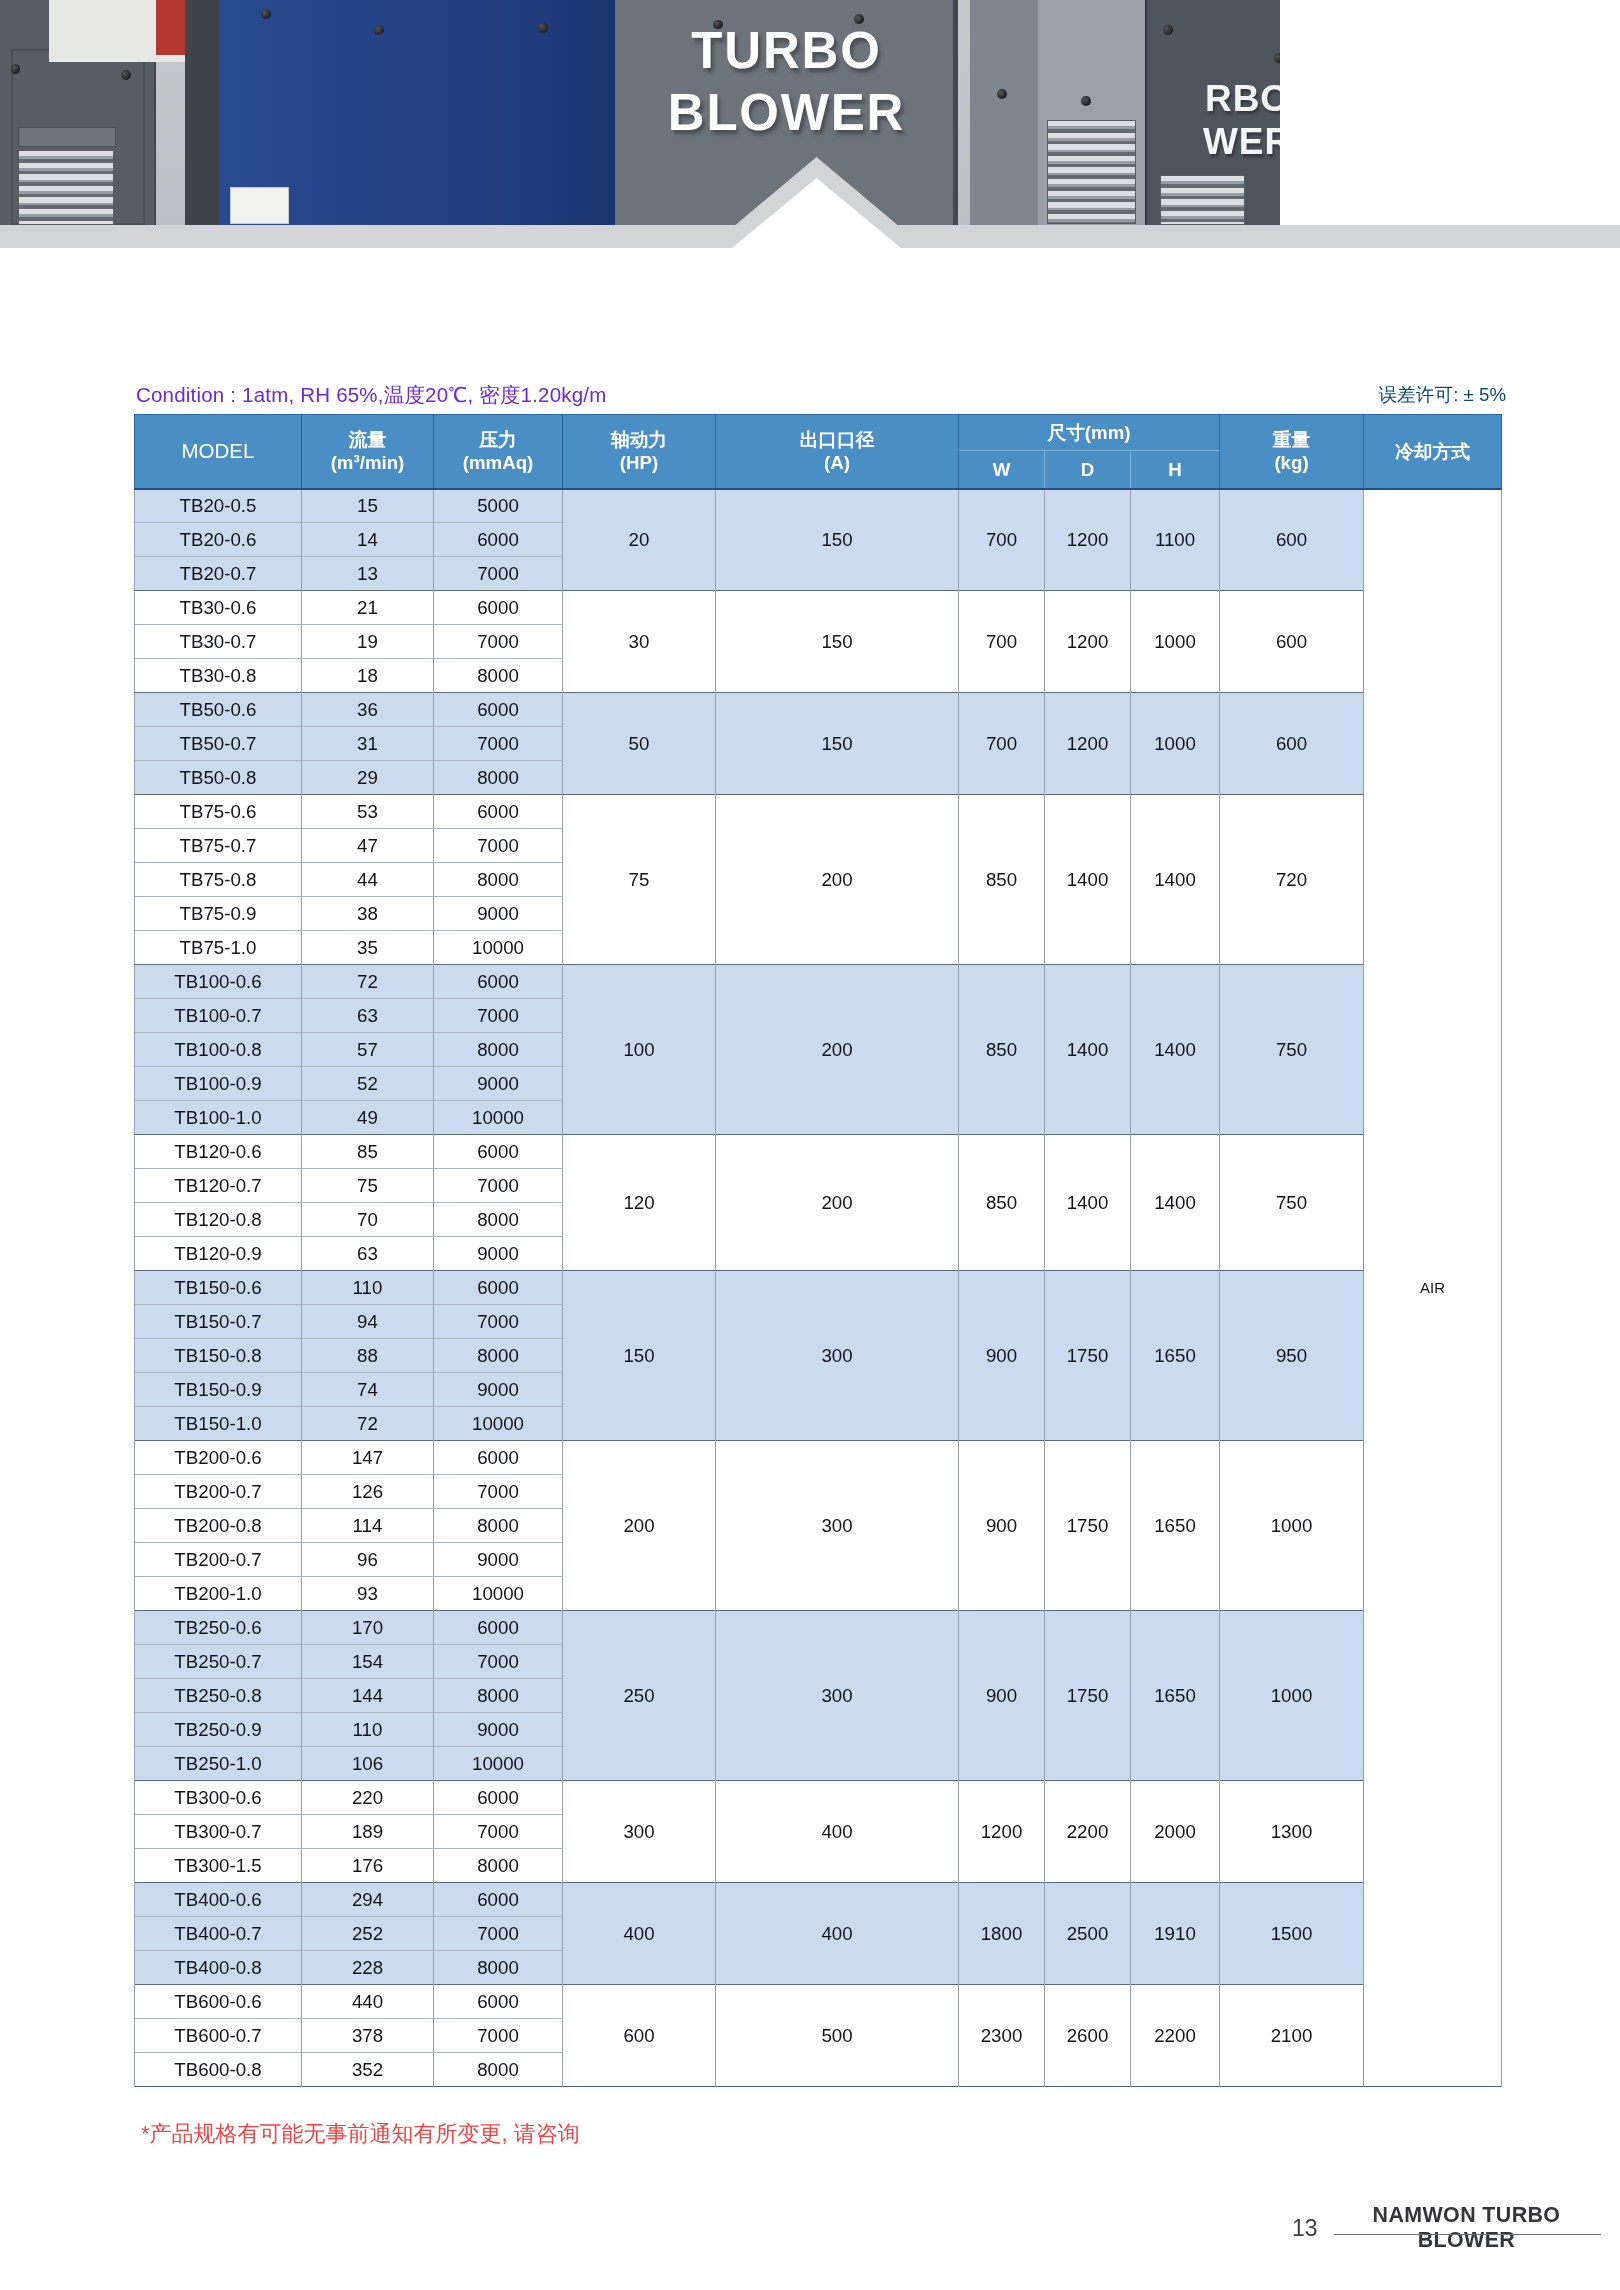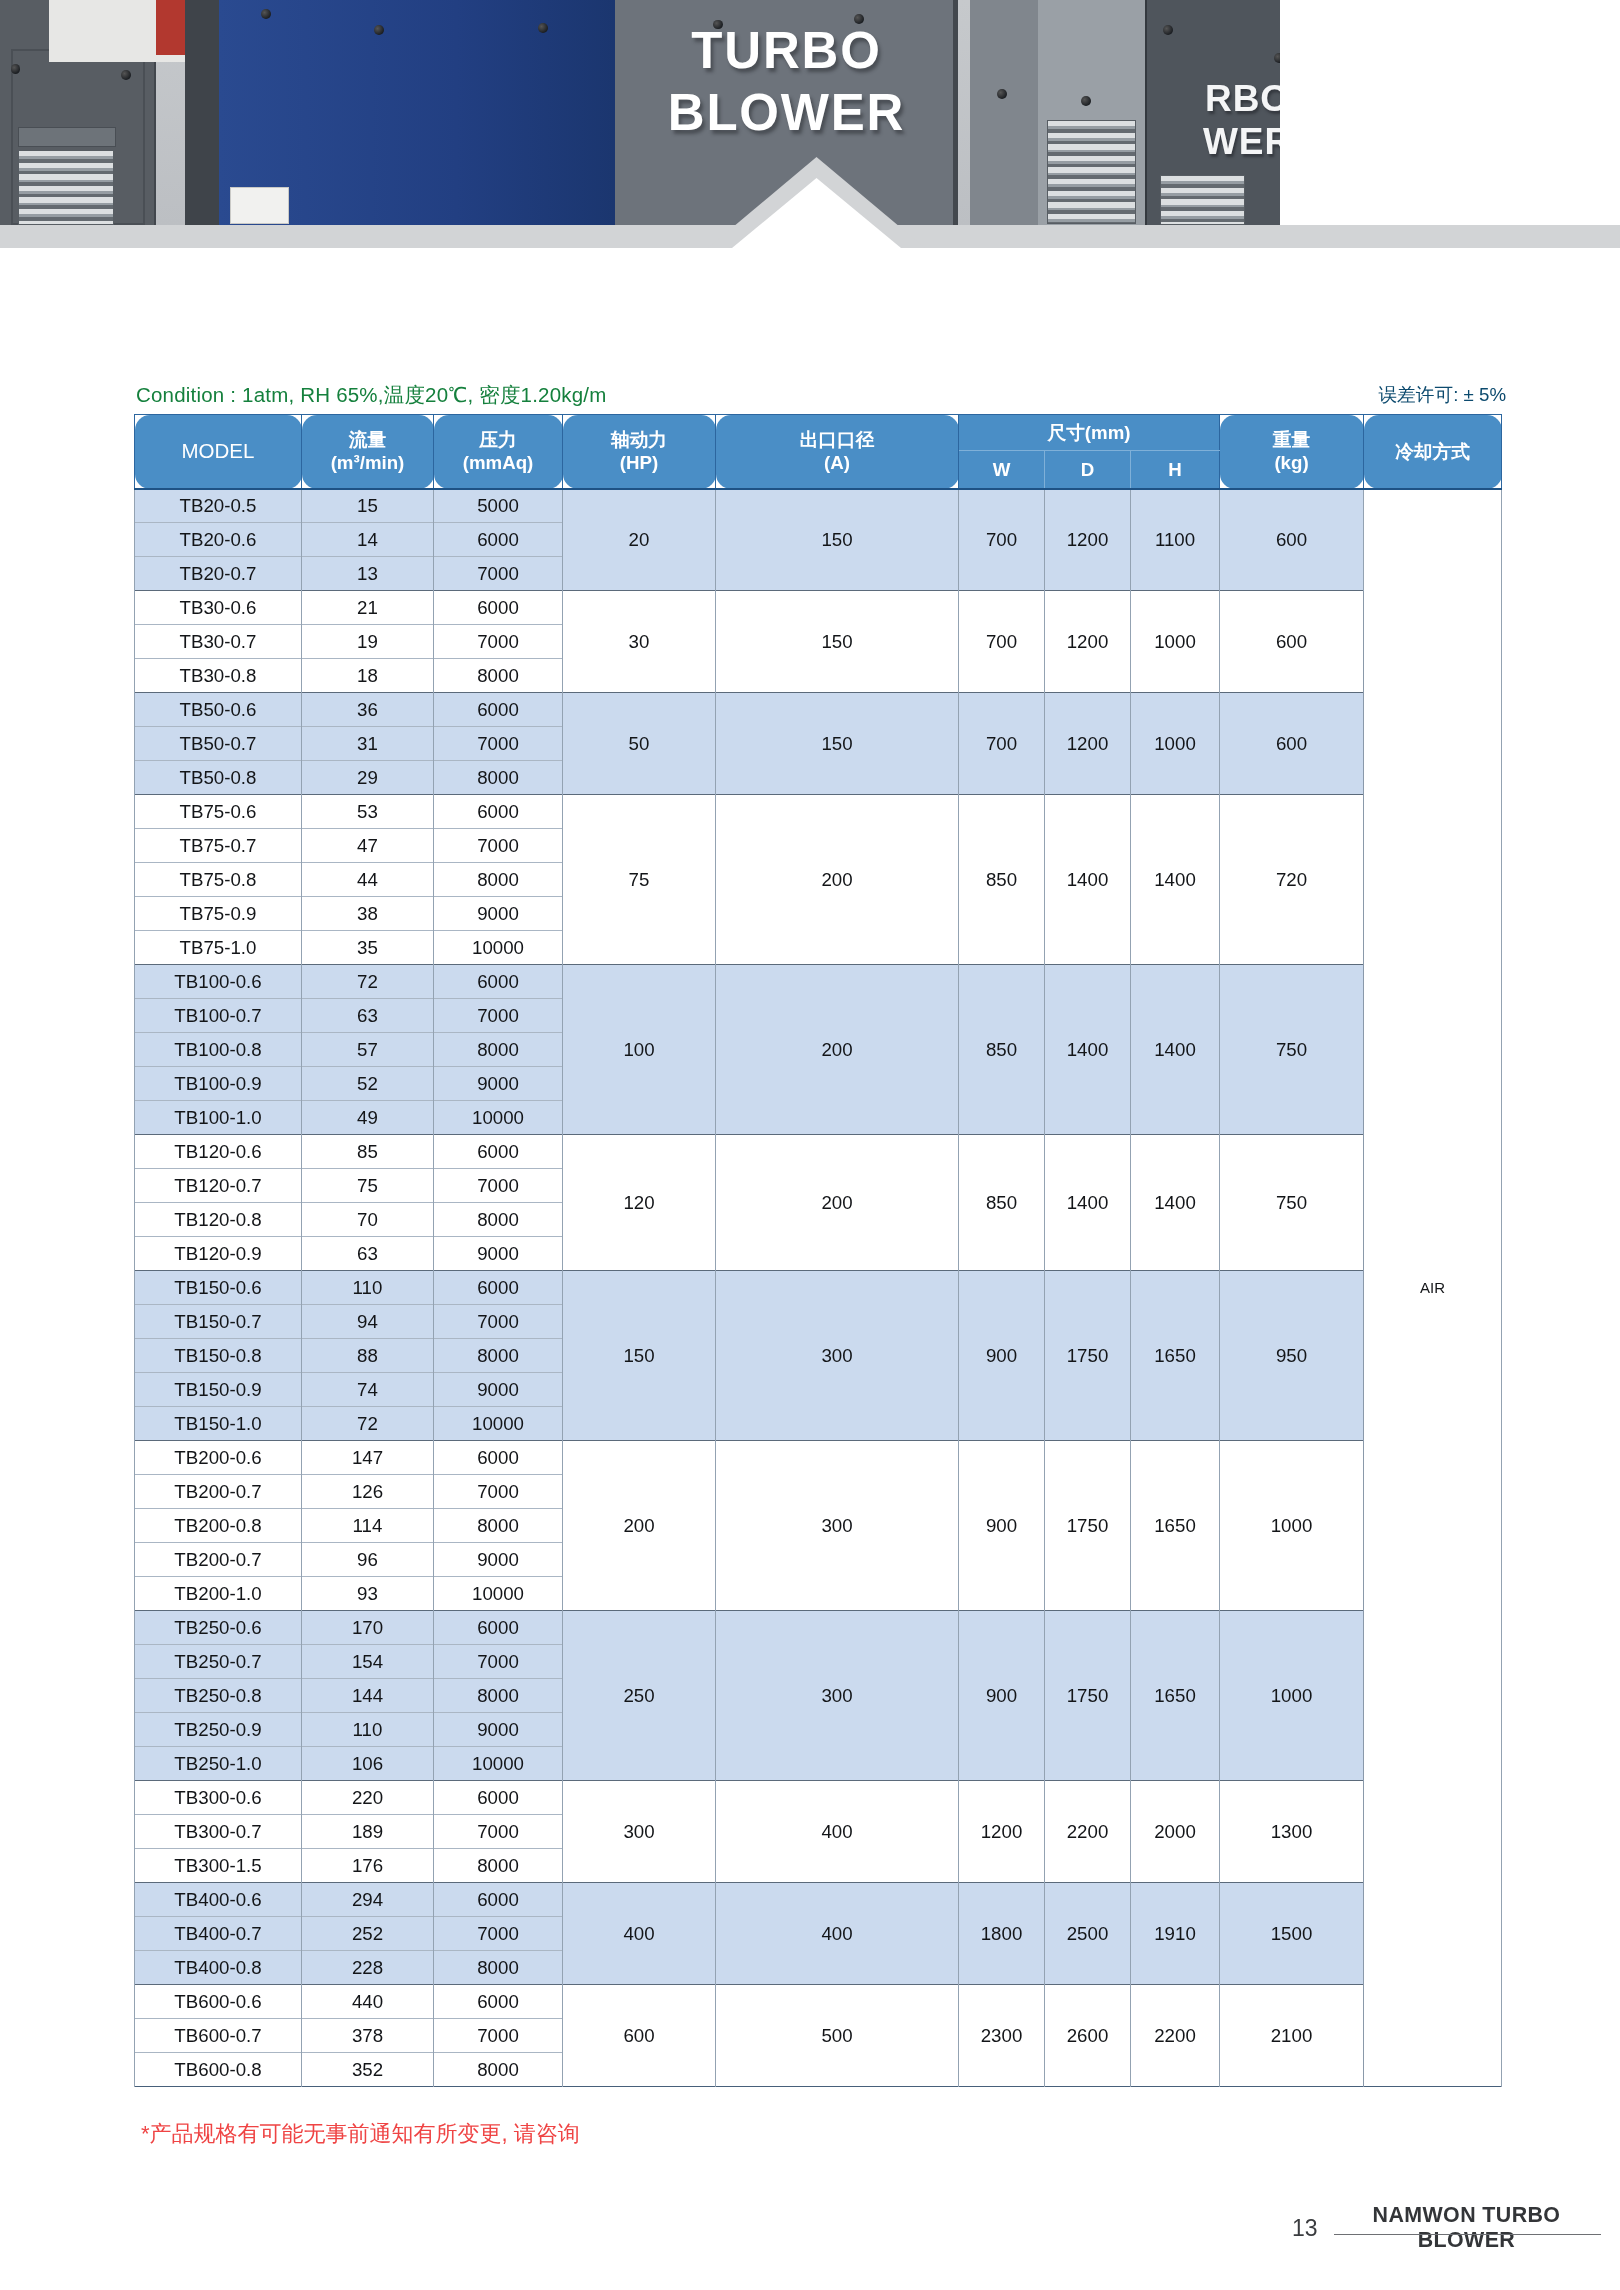--- a/index.html
+++ b/index.html
@@ -21,34 +21,34 @@
     text-shadow:2.7px 3.6px 3.6px rgba(30,33,38,0.45); white-space:pre-line; }
   .cab-label { position:absolute; color:#f4f5f6; font-weight:bold; text-align:center;
     line-height:1.15; letter-spacing:0.9px; white-space:pre-line;
     text-shadow:1.8px 2.7px 2.7px rgba(25,28,33,0.5); }
   .chev-outer { position:absolute; left:708px; top:157px; width:217px; height:91px; background:#d2d4d6;
     clip-path:polygon(50% 0, 100% 100%, 0 100%); }
   .chev-inner { position:absolute; left:732px; top:178px; width:169px; height:70px; background:#ffffff;
     clip-path:polygon(50% 0, 100% 100%, 0 100%); }
 
   
-  .cond { position:absolute; left:136px; top:381px; font-size:20.5px; color:#15803d; letter-spacing:0.2px; }
+  .cond { position:absolute; left:136px; top:381px; font-size:20.5px; color:#6d28d9; letter-spacing:0.2px; }
   .tol  { position:absolute; right:114px; top:382px; font-size:18.7px; color:#0c4a6e; }
 
   
   table.spec { position:absolute; left:134px; top:414px; width:1368px;
     border-collapse:collapse; table-layout:fixed; border:1.8px solid #48607a; }
   .spec th { background:#4a8ec6; color:#ffffff; font-weight:bold; font-size:18.7px;
     text-align:center; vertical-align:middle; white-space:pre-line; line-height:1.25;
     border:0.9px solid #2c669f; }
   .spec th.model-h { font-size:20.5px; font-weight:normal; }
   .spec tr.h1 th { height:36px; }
   .spec tr.h2 th { height:38px; border-left:0.9px solid #7fb0d8; border-right:0.9px solid #7fb0d8; }
   .spec th.dims { border-bottom:0.9px solid #7fb0d8; }
-  .spec th.span2 { border-bottom:2.7px solid #1e5285;border-radius:15px; }
+  .spec th.span2 { border-bottom:2.7px solid #1e5285; }
   .spec tr.h2 th { border-bottom:2.7px solid #1e5285; }
   .spec td { height:34px; text-align:center; vertical-align:middle; font-size:18.7px; color:#131518;
     background:#ffffff; border-left:0.9px solid #93a2b2; border-right:0.9px solid #93a2b2; }
   .spec tr.alt td { background:#cbdaee; }
   .spec tr.sub td { border-top:0.9px solid #aab6c4; }
   .spec tr.group-start td { border-top:1.8px solid #5b6a7a; }
   .spec td.cooling { background:#ffffff !important; font-size:15px; border-left:0.9px solid #8a99aa; }
 
   
   .footnote { position:absolute; left:133px; top:2119px; font-size:22px; color:#ef4444;margin-left:8px; }

